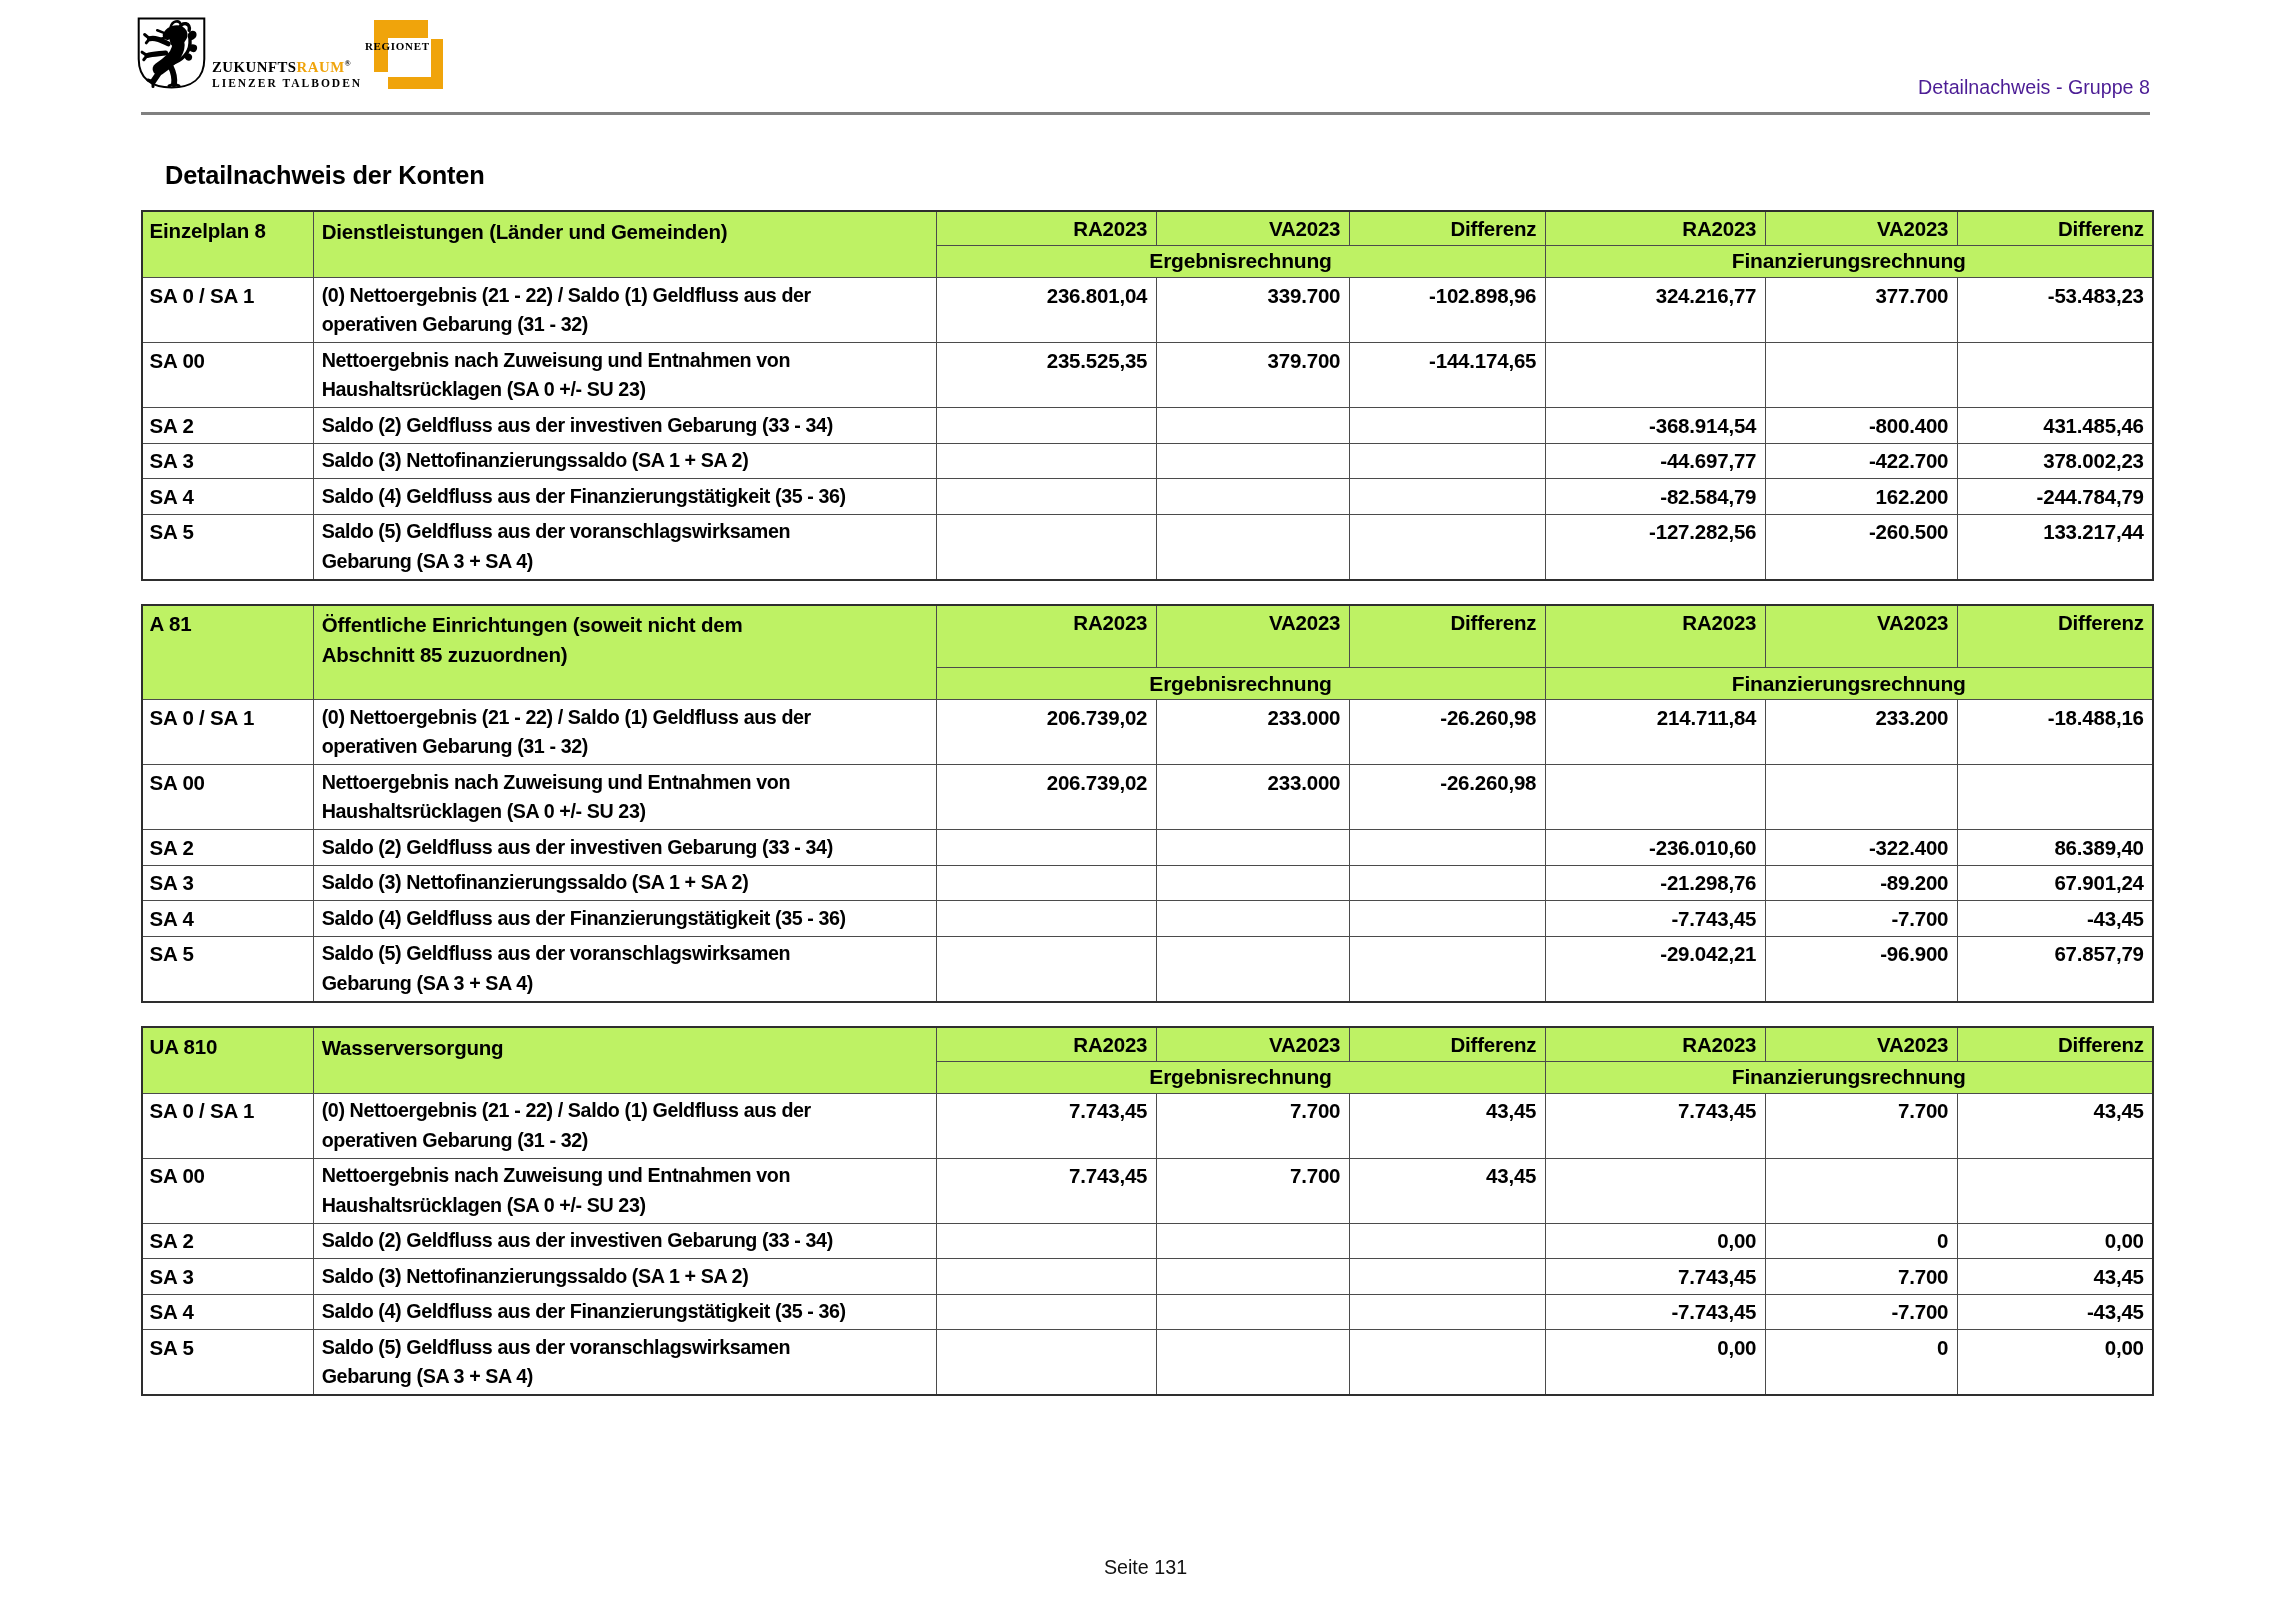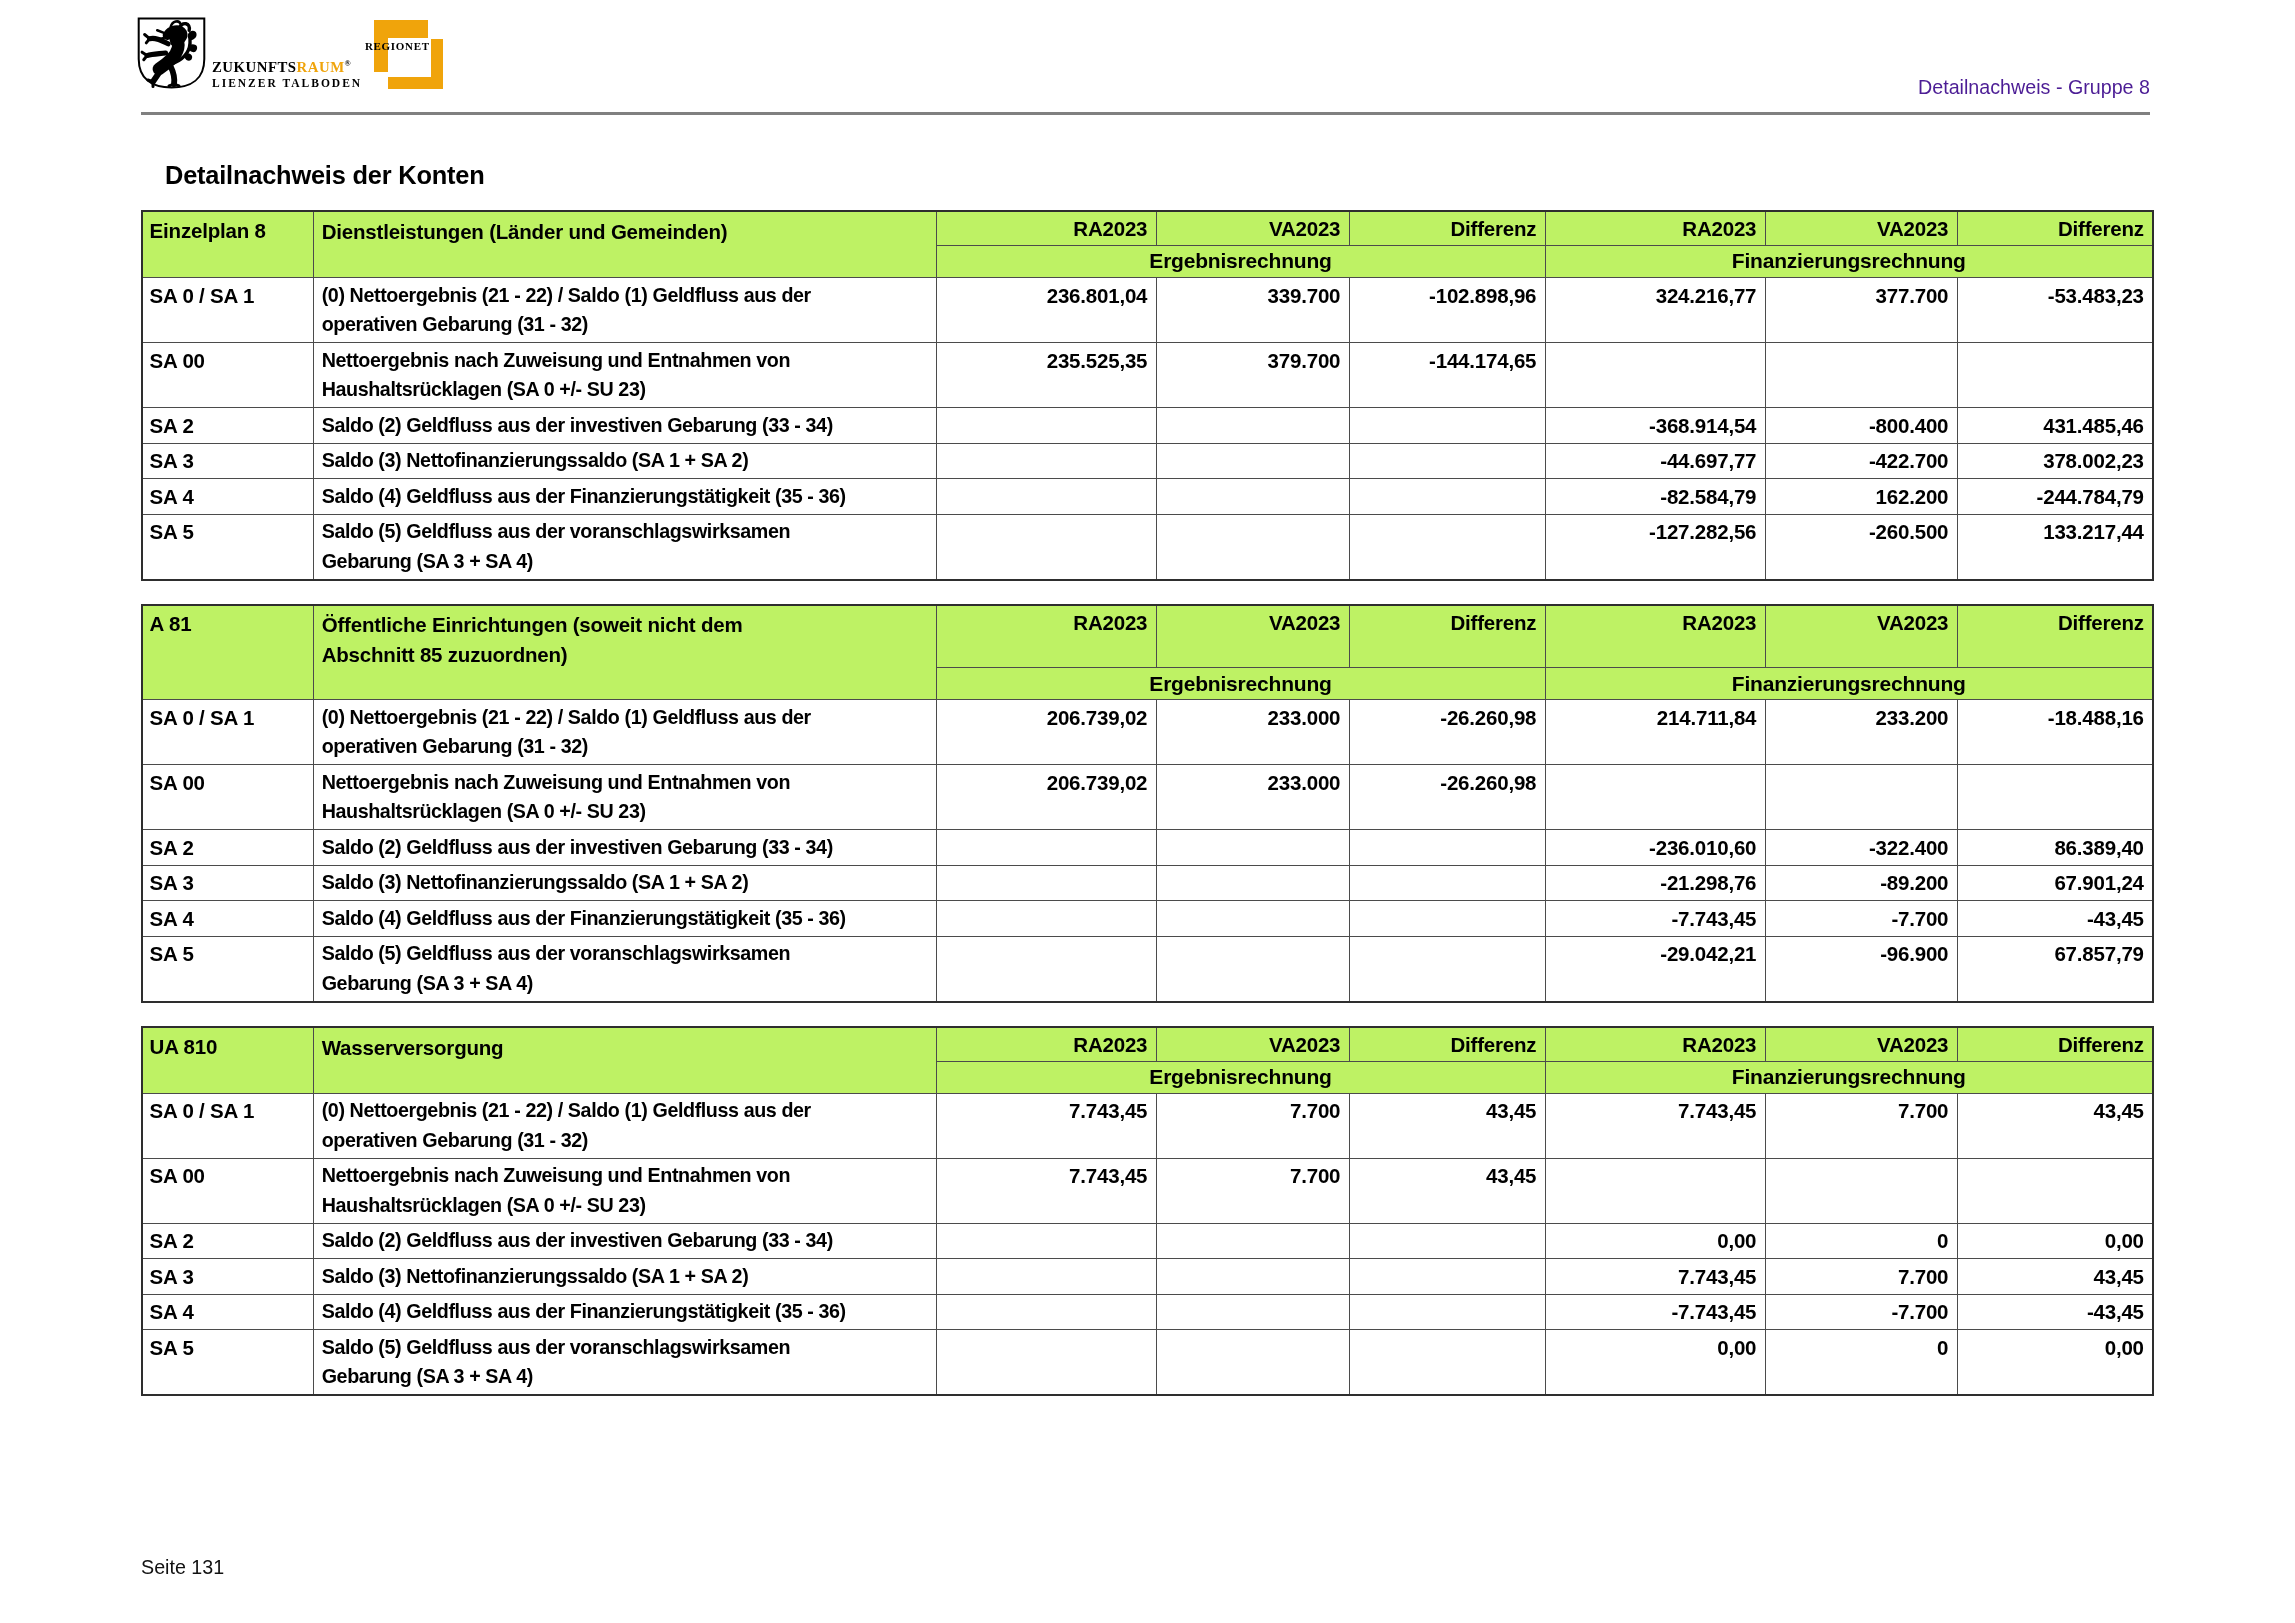--- a/index.html
+++ b/index.html
@@ -25,21 +25,21 @@
   .rn-sq1 { position:absolute; left:0; top:1.6px; width:54px; height:52px; background:#F0A40B; }
   .rn-sq2 { position:absolute; left:14.8px; top:21px; width:55px; height:50px; background:#F0A40B; }
   .rn-box { position:absolute; left:14.8px; top:19.7px; width:43px; height:39px; background:#ffffff;
             display:flex; flex-direction:row; justify-content:flex-end; padding:1.6px 1.6px 2.5px 4.1px;
             font-family:"Liberation Serif","DejaVu Serif",serif; font-weight:bold; font-size:11px;
             letter-spacing:0.7px; line-height:1.15; }
   .hdr-center { position:absolute; left:0; width:100%; bottom:13px; text-align:center; font-size:19.7px; color:#111; }
   .hdr-right  { position:absolute; right:0; bottom:13px; text-align:right; font-size:19.7px; color:#4c1d95; }
   
   .doc-title { position:absolute; top:161px; left:141px; font-size:25.4px; font-weight:bold; letter-spacing:-0.2px;margin-left:24px; }
-  .pg-footer { position:absolute; top:1556px; left:141px; width:2009px; text-align:left; font-size:19.7px; color:#111; }
+  .pg-footer { position:absolute; top:1556px; left:141px; width:2009px; text-align:center; font-size:19.7px; color:#111; }
   
   .tables { position:absolute; top:210px; left:141px; width:2009px; }
   table.fin {
     width:2009px; border-collapse:collapse; table-layout:fixed;
     margin-bottom:23px; font-weight:bold; letter-spacing:-0.2px;
     border:2.5px solid #2e2e2e;
   }
   table.fin th, table.fin td { border:1.6px solid #4b4b4b; vertical-align:top; }
   table.fin thead th { background:#bef264; }
   th.code-cell  { text-align:left; font-size:20.5px; padding:4.9px 3.3px 3.3px 6.6px; line-height:28px; }

